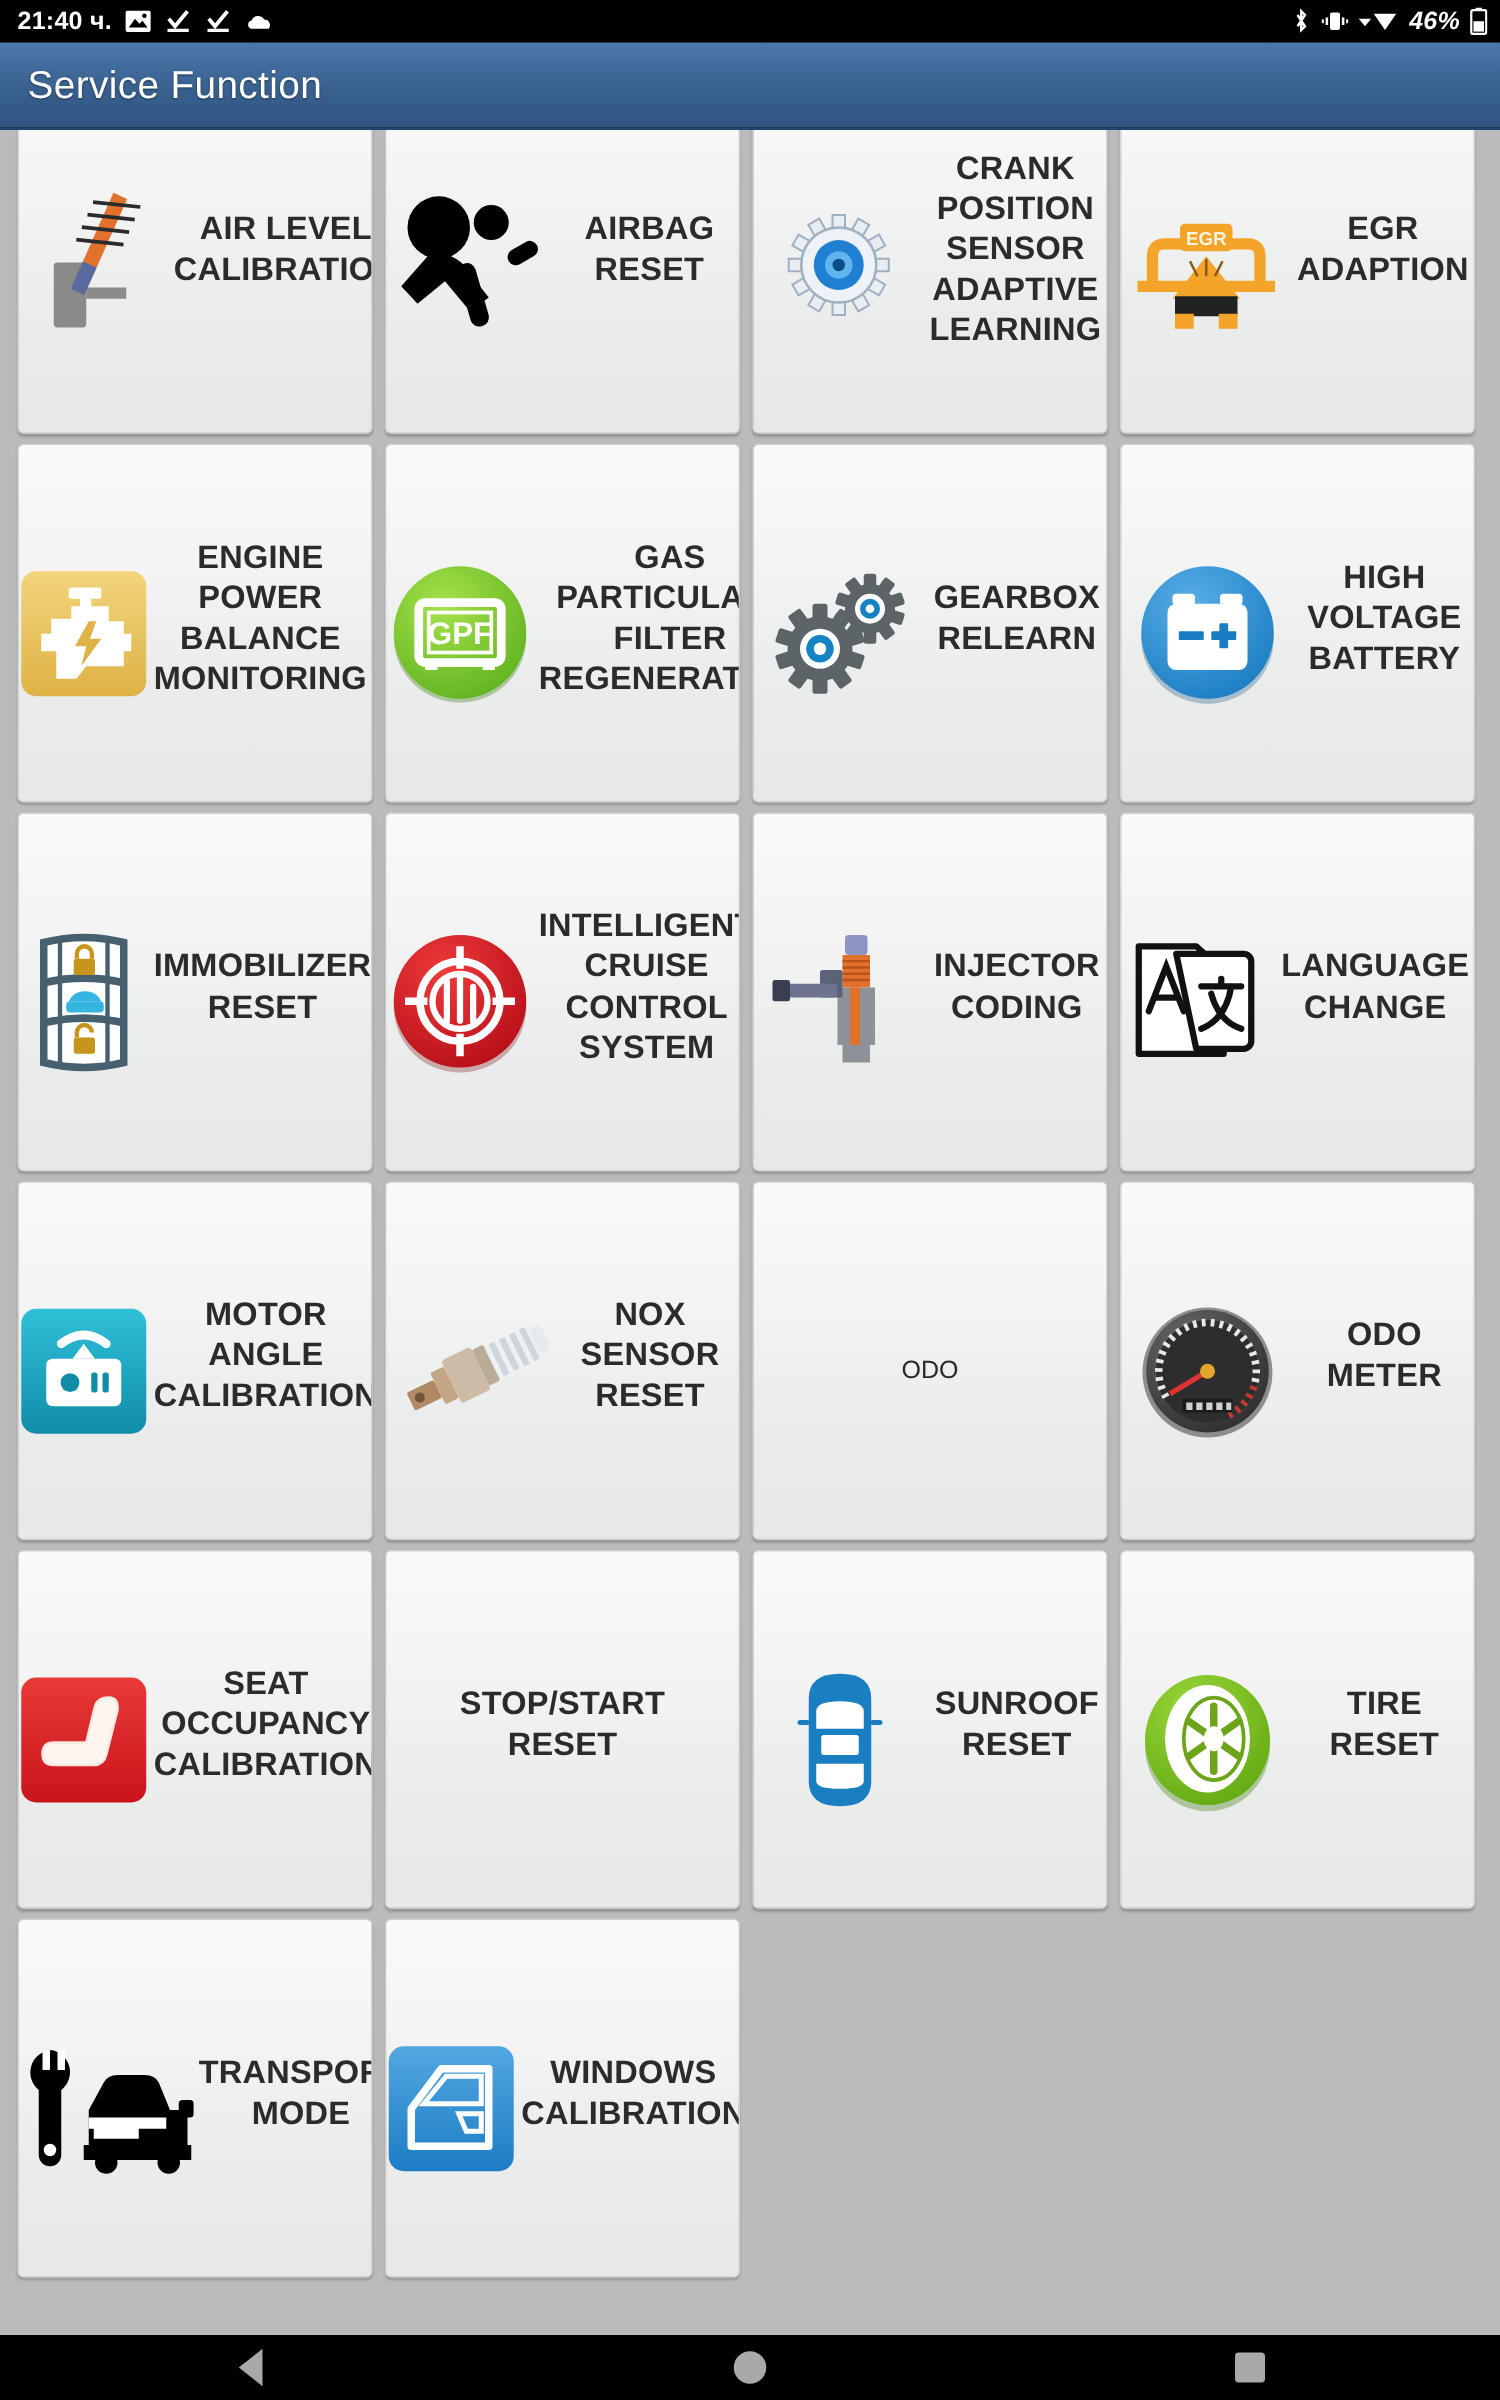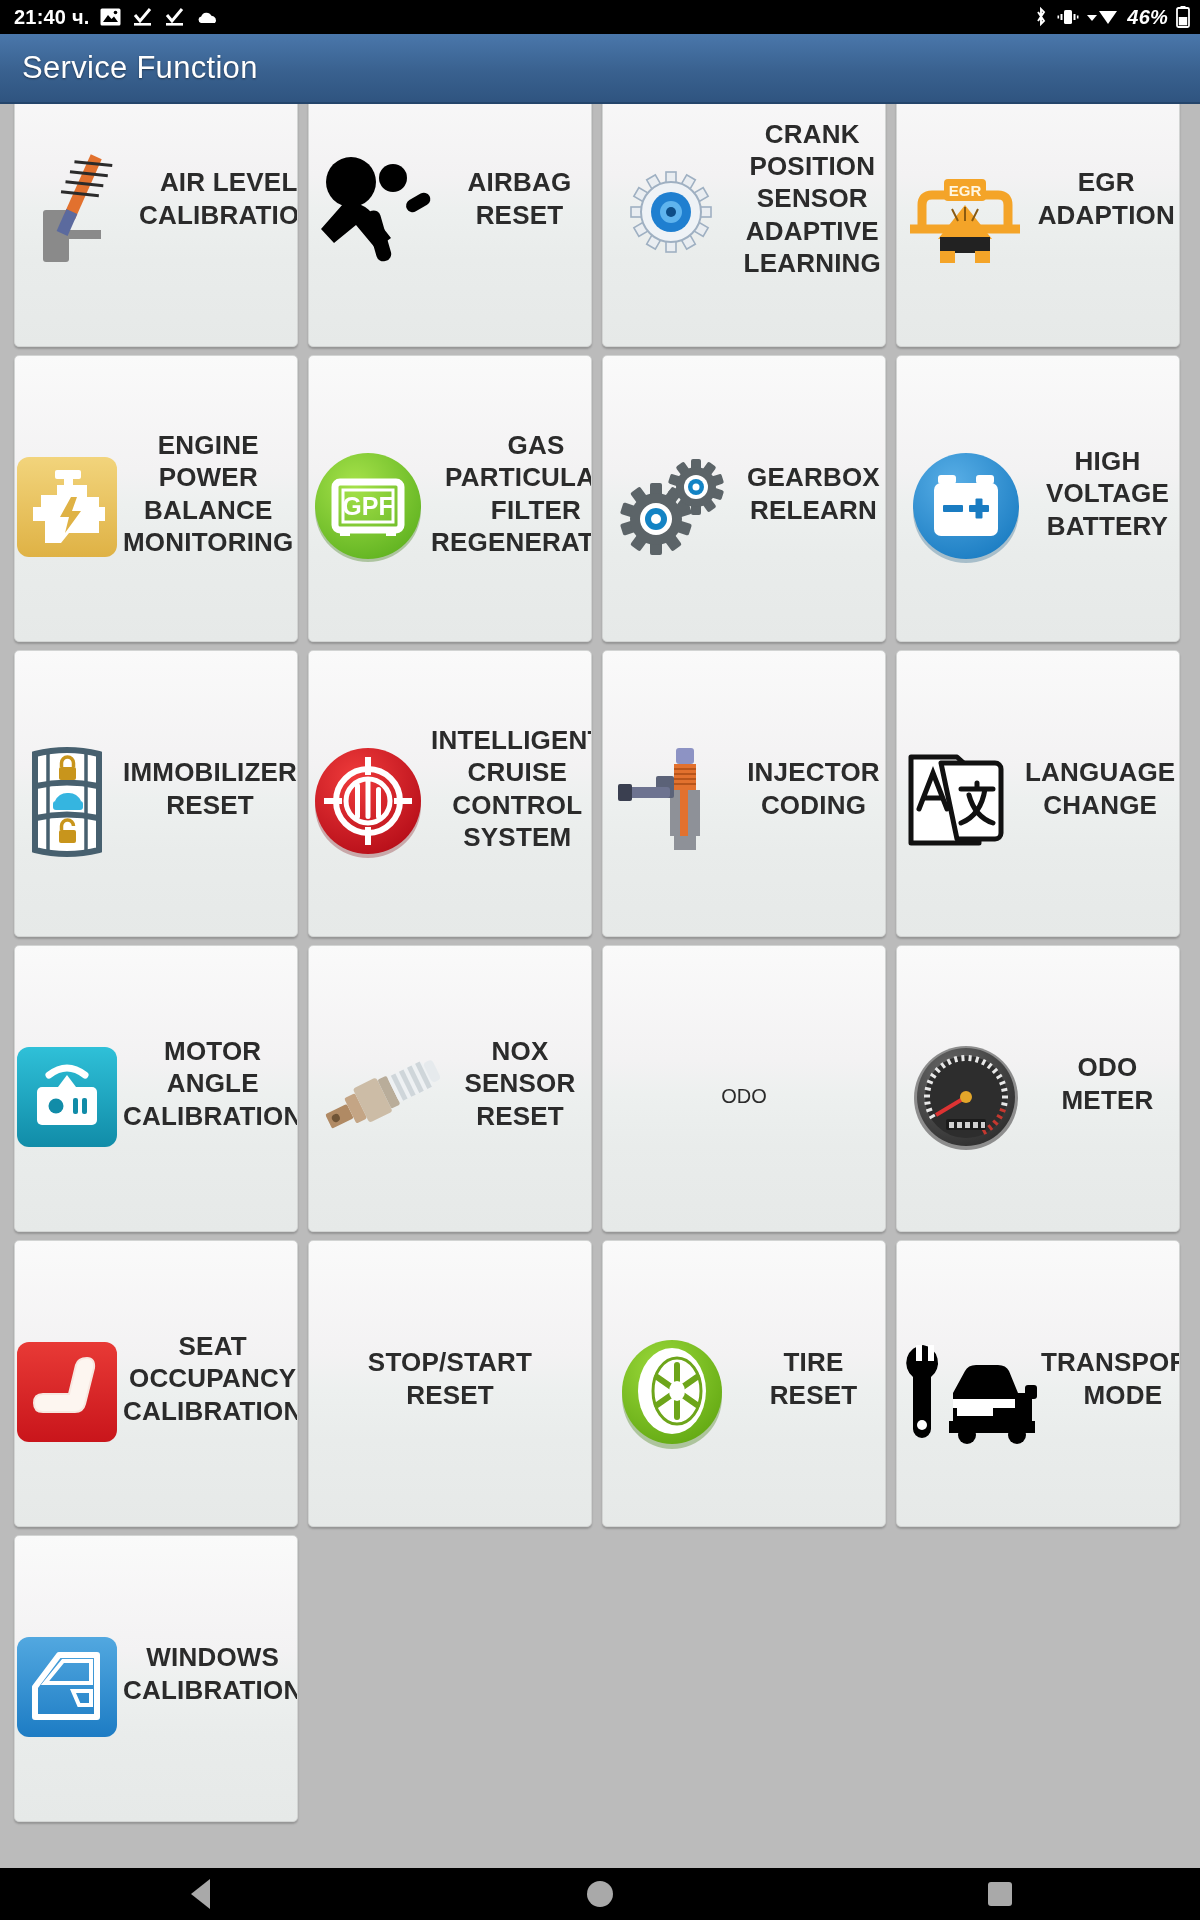--- a/index.html
+++ b/index.html
@@ -578,20 +578,33 @@
         <div class="cell-label">SEAT
 OCCUPANCY
 CALIBRATION</div>
       </div>
       <div class="cell">
         <div class="cell-label">STOP/START
 RESET</div>
       </div>
       <div class="cell">
         <div class="icon-wrap">
+          <svg width="70" height="118" viewBox="0 0 70 118">
+      <path d="M10 26 q0 -20 25 -20 q25 0 25 20 l0 66 q0 20 -25 20 q-25 0 -25 -20 Z" fill="#1a7fc1"></path>
+      <path d="M16 36 q0 -8 19 -8 q19 0 19 8 l0 14 h-38 Z" fill="#fff"></path>
+      <rect x="20" y="55" width="30" height="16" rx="2" fill="#fff"></rect>
+      <path d="M16 78 h38 l0 14 q0 6 -19 6 q-19 0 -19 -6 Z" fill="#fff"></path>
+      <rect x="1" y="43" width="10" height="4" rx="2" fill="#1a7fc1"></rect>
+      <rect x="59" y="43" width="10" height="4" rx="2" fill="#1a7fc1"></rect>
+    </svg>
+        </div>
+        <div class="cell-label">SUNROOF RESET</div>
+      </div>
+      <div class="cell">
+        <div class="icon-wrap">
           <svg width="118" height="118" viewBox="0 0 118 118">
       <defs>
               <radialGradient id="gTire" cx="38%" cy="28%" r="80%">
         <stop offset="0%" stop-color="#9bd93a"></stop>
                 <stop offset="100%" stop-color="#62a812"></stop>
       </radialGradient>
             </defs>
       <ellipse cx="59" cy="64" rx="50" ry="52" fill="#3f7a0c" opacity=".35"></ellipse>
       <ellipse cx="59" cy="59" rx="50" ry="52" fill="url(#gTire)"></ellipse>
       <ellipse cx="59" cy="58" rx="34" ry="43" fill="#fff"></ellipse>

